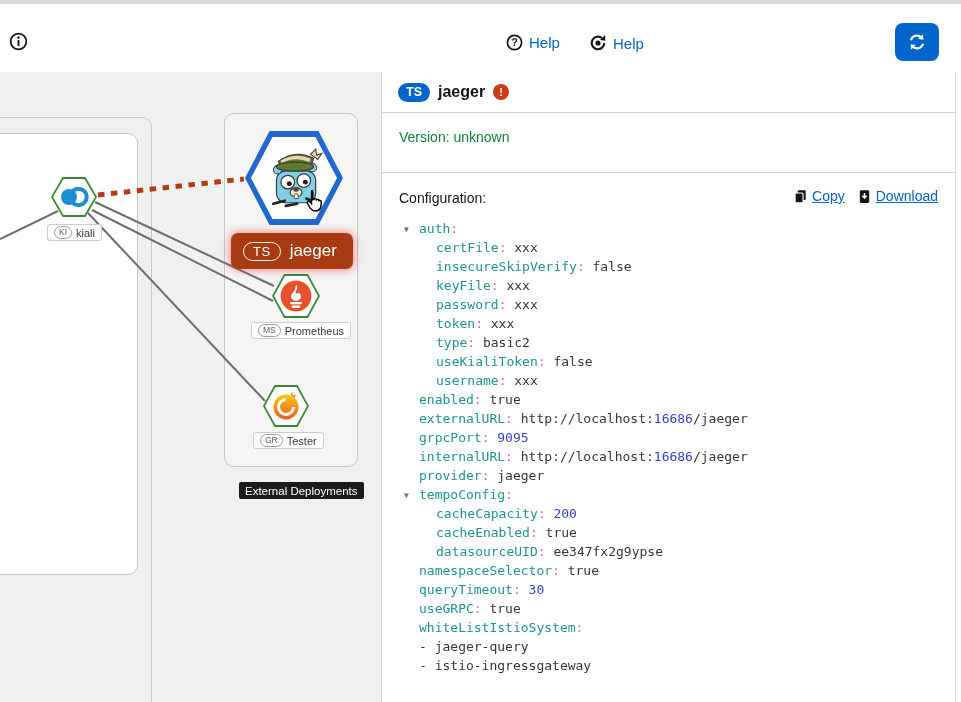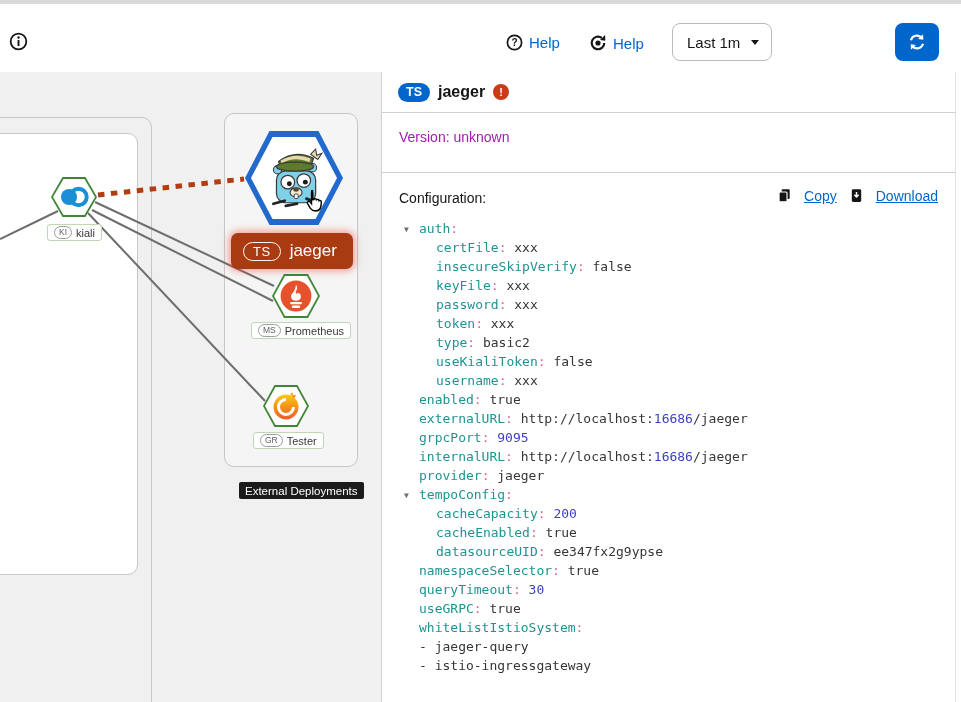--- a/index.html
+++ b/index.html
@@ -64,27 +64,27 @@
 
   
   .panel{position:absolute;left:381px;top:72px;width:580px;height:630px;background:#fff;border-left:1px solid #d2d2d2}
   .p-rightline{position:absolute;left:573px;top:0;width:1px;height:630px;background:#e3e3e3}
   .p-header{position:absolute;left:0;top:0;width:574px;height:41px;border-bottom:1px solid #d2d2d2;
     display:flex;align-items:center;gap:8px;padding:0 16px}
   .ts-badge{background:var(--primary);color:#fff;font-size:12.5px;font-weight:bold;border-radius:11px;padding:2.5px 8px}
   .p-title{font-size:16px;font-weight:bold;color:#151515}
   .warn{width:16px;height:16px;border-radius:50%;background:var(--warn);color:#fff;font-size:11px;font-weight:bold;
     display:inline-flex;align-items:center;justify-content:center;line-height:1}
-  .version-text{position:absolute;left:17px;top:57px;font-size:14px;color:#a21caf}
+  .version-text{position:absolute;left:17px;top:57px;font-size:14px;color:#15803d}
   .tester-btn{position:absolute;right:53px;top:55px;height:37px;padding:0 21px;border-radius:19px;
     border:1px solid var(--primary);color:var(--primary);background:#fff;font-size:14px;cursor:pointer;font-family:inherit}
   .divider2{position:absolute;left:0;top:100px;width:574px;height:1px;background:#d2d2d2}
   .config-label{position:absolute;left:17px;top:118px;font-size:14px;color:#151515}
   .config-links{position:absolute;right:23px;top:116px;display:flex;align-items:center;gap:12px;font-size:14px}
-  .config-links a{color:var(--primary);text-decoration:underline;display:flex;align-items:flex-start;gap:12px;cursor:pointer}
+  .config-links a{color:var(--primary);text-decoration:underline;display:flex;align-items:flex-end;gap:4px;cursor:pointer}
   .yaml{position:absolute;left:0;top:147px;width:560px;font-family:"DejaVu Sans Mono",monospace;
     font-size:13px;line-height:19px;white-space:pre;color:var(--ystr)}
   .yline{height:19px}
   .yarrow{display:inline-block;width:15px;margin-left:-15px;font-size:8px;color:#717171;vertical-align:1px;cursor:pointer}
   .ykey{color:var(--ykey)}
   .ycolon{color:var(--ycolon)}
   .ynum{color:var(--ynum)}
   .ystr{color:var(--ystr)}
 </style>
 </head>
@@ -113,24 +113,20 @@
 
     <button class="link-btn" style="left:589px">
       <svg width="18" height="18" viewBox="0 0 16 16">
         <path d="M13.6 8a5.6 5.6 0 1 1-2.2-4.5" fill="none" stroke="#151515" stroke-width="1.9"></path>
         <path d="M14.3 0.8 14.5 6 9.8 5.4z" fill="#151515"></path>
         <circle cx="8" cy="8" r="2.3" fill="#151515"></circle>
       </svg>
       <span>Help</span>
     </button>
 
-    <button class="dropdown" style="left:672px">
-      <span>Last 1m</span>
-      <span class="caret"></span>
-    </button>
 
 
     <button class="refresh-btn">
       <svg width="18" height="18" viewBox="0 0 16 16">
         <path d="M2.6 6.4a5.6 5.6 0 0 1 9.3-2.5" fill="none" stroke="#fff" stroke-width="1.9"></path>
         <path d="M13.4 1.1 13.6 6 9 5.3z" fill="#fff"></path>
         <path d="M13.4 9.6a5.6 5.6 0 0 1-9.3 2.5" fill="none" stroke="#fff" stroke-width="1.9"></path>
         <path d="M2.6 14.9 2.4 10 7 10.7z" fill="#fff"></path>
       </svg>
     </button>

